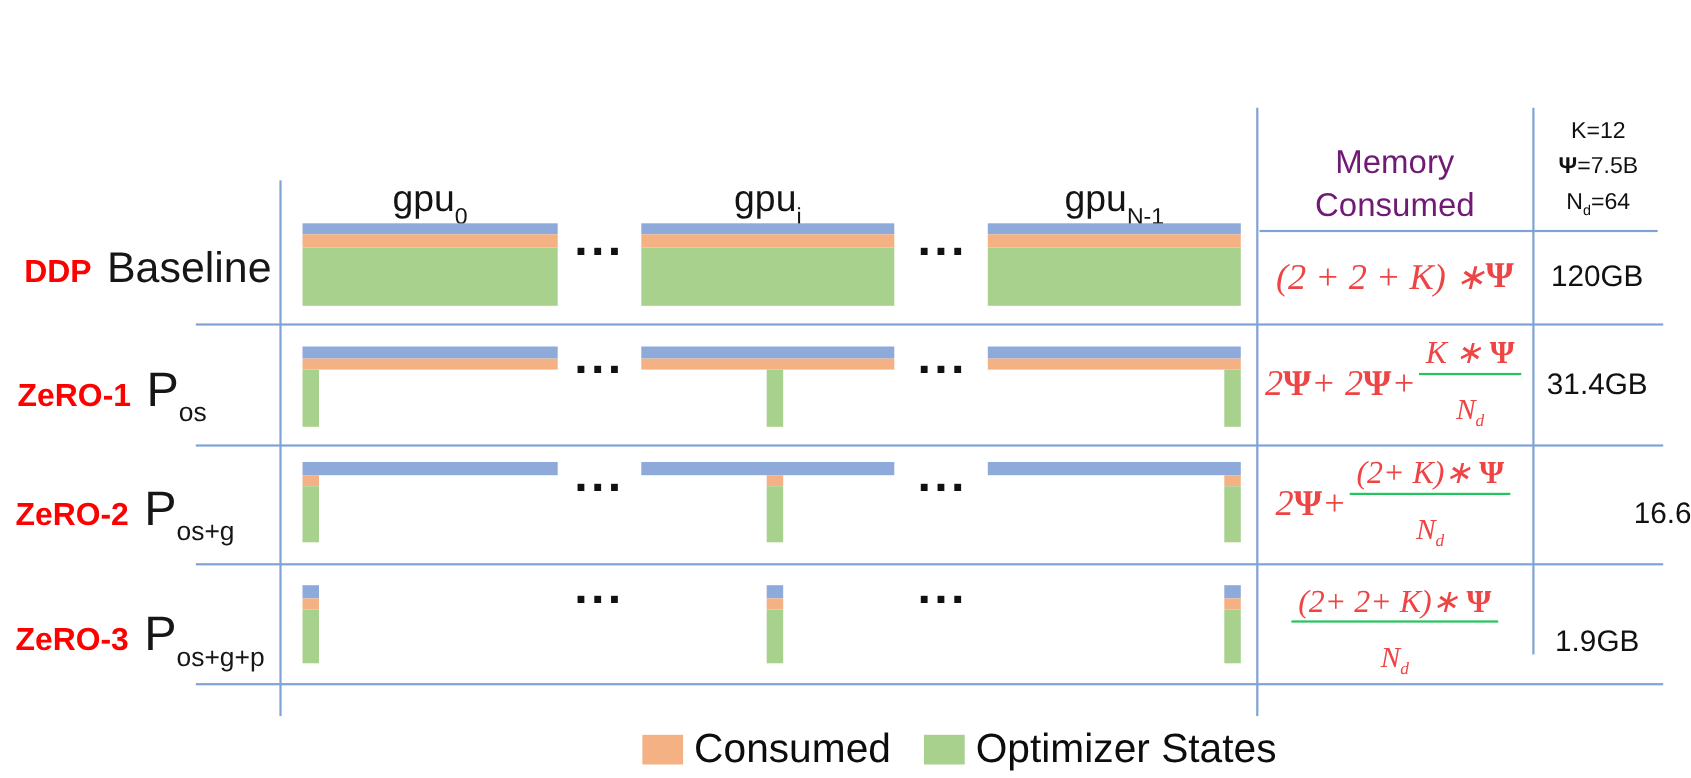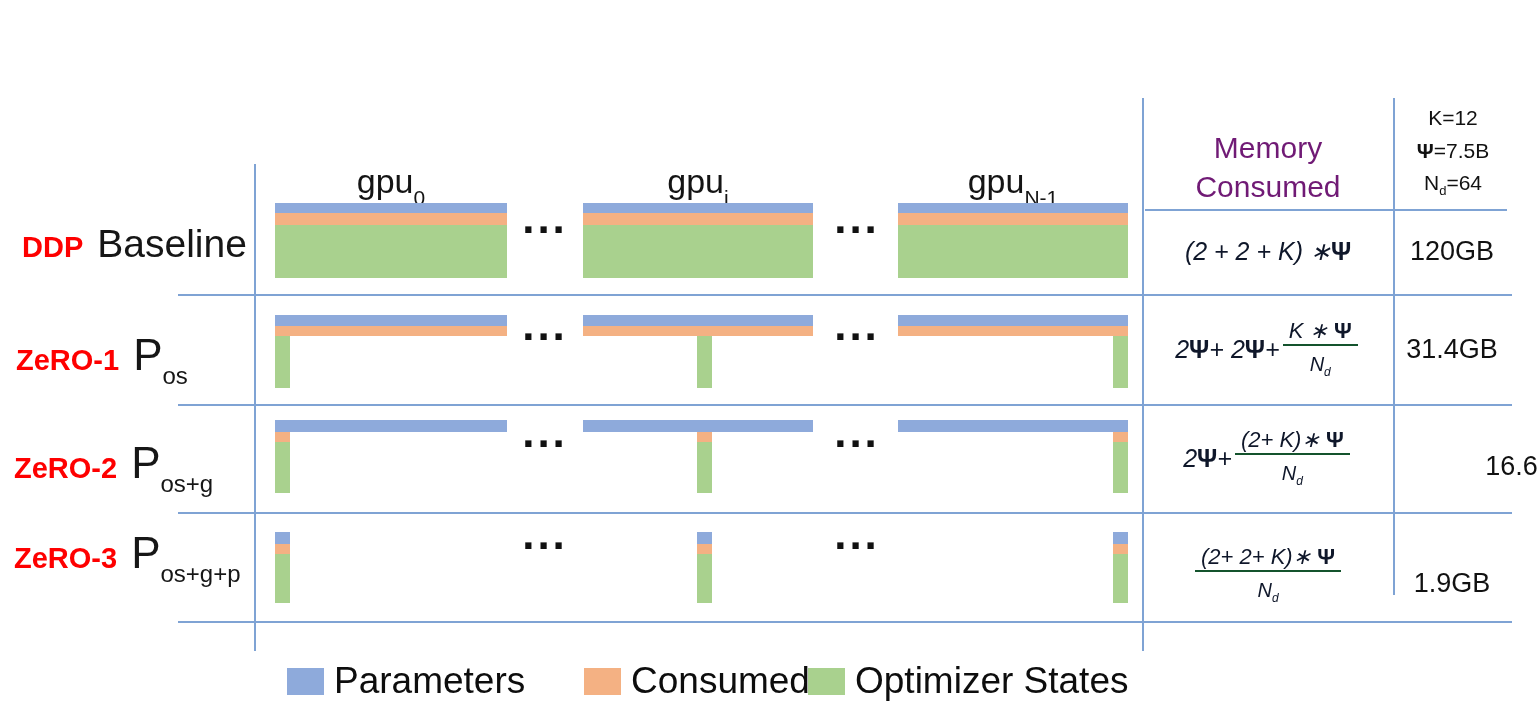--- a/index.html
+++ b/index.html
@@ -26,26 +26,26 @@
   .row-name.pname{font-size:44px;}
   .row-name sub{font-size:24px;position:relative;top:4px;}
   
   .dots{position:absolute;width:62px;text-align:center;font-weight:900;font-size:44px;line-height:44px;
     letter-spacing:3px;color:#111;}
   
   .cell{position:absolute;display:flex;align-items:center;justify-content:center;text-align:center;}
   .mem-header{font-size:30px;line-height:1.3;color:#701a75;align-items:flex-end;}
   .constants{flex-direction:column;font-size:21px;line-height:1.55;color:#111;}
   .constants sub{font-size:0.62em;}
-  .formula{font-family:Liberation Sans, sans-serif;font-style:italic;font-size:25px;color:#0f172a;
+  .formula{font-family:Liberation Serif, serif;font-style:italic;font-size:33px;color:#ef4444;
     white-space:nowrap;}
   .formula .bold-up, .constants .bold-up{font-weight:bold;font-style:normal;}
   .frac{display:inline-flex;flex-direction:column;align-items:center;vertical-align:middle;margin:0 3px;}
-  .frac .num{border-bottom:2px solid #14532d;padding:0 6px 2px;line-height:1.05;font-size:0.88em;}
-  .frac .den{padding-top:8px;font-size:0.8em;line-height:1.05;}
+  .frac .num{border-bottom:2px solid #22c55e;padding:0 6px 2px;line-height:1.05;font-size:0.88em;}
+  .frac .den{padding-top:18px;font-size:0.8em;line-height:1.05;}
   .frac sub, .formula sub{font-size:0.6em;}
   .gb{font-size:27px;color:#111;font-family:"Liberation Sans",sans-serif;}
   
   .legend-item{position:absolute;top:658px;height:46px;display:flex;align-items:center;gap:10px;}
   .swatch{width:37px;height:27px;display:inline-block;}
   .legend-label{font-size:37px;color:#0d0d0d;white-space:nowrap;}
 </style>
 </head>
 <body>
 
@@ -75,21 +75,21 @@
     <span class="row-name">Baseline</span>
   </div>
   <div class="row-label" style="left:16px;top:330px;">
     <span class="row-tag">ZeRO-1</span>
     <span class="row-name pname"><span>P</span><sub>os</sub></span>
   </div>
   <div class="row-label" style="left:14px;top:438px;text-align:center;">
     <span class="row-tag">ZeRO-2</span>
     <span class="row-name pname"><span>P</span><sub>os+g</sub></span>
   </div>
-  <div class="row-label" style="left:14px;top:528px;">
+  <div class="row-label" style="left:14px;top:552px;">
     <span class="row-tag">ZeRO-3</span>
     <span class="row-name pname"><span>P</span><sub>os+g+p</sub></span>
   </div>
 
   <div class="seg c-param" style="left:275px;top:203px;width:232px;height:10px;"></div>
   <div class="seg c-grad" style="left:275px;top:213px;width:232px;height:12px;"></div>
   <div class="seg c-opt" style="left:275px;top:225px;width:232px;height:53px;"></div>
   <div class="seg c-param" style="left:583px;top:203px;width:230px;height:10px;"></div>
   <div class="seg c-grad" style="left:583px;top:213px;width:230px;height:12px;"></div>
   <div class="seg c-opt" style="left:583px;top:225px;width:230px;height:53px;"></div>
@@ -175,26 +175,22 @@
         <span class="num"><span>(2+ 2+ K)∗ </span><span class="bold-up">Ψ</span></span>
         <span class="den"><span>N</span><sub>d</sub></span>
       </span>
     </div>
 
   <div class="cell gb" style="left:1395px;top:209px;width:114px;height:85px;">120GB</div>
   <div class="cell gb" style="left:1395px;top:294px;width:114px;height:110px;">31.4GB</div>
   <div class="cell gb" style="left:1474px;top:404px;width:114px;height:125px;">16.6GB</div>
   <div class="cell gb" style="left:1395px;top:512px;width:114px;height:109px;margin-top:17px;">1.9GB</div>
 
-  <div class="legend-item" style="left:287px;">
-    <span class="swatch c-param"></span>
-    <span class="legend-label">Parameters</span>
-  </div>
   <div class="legend-item" style="left:584px;">
     <span class="swatch c-grad"></span>
     <span class="legend-label">Consumed</span>
   </div>
-  <div class="legend-item" style="left:808px;">
+  <div class="legend-item" style="left:840px;">
     <span class="swatch c-opt"></span>
     <span class="legend-label">Optimizer States</span>
   </div>
 
 </div>
 
 </body></html>

